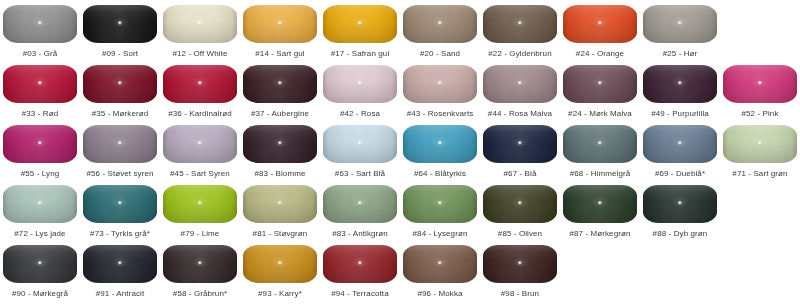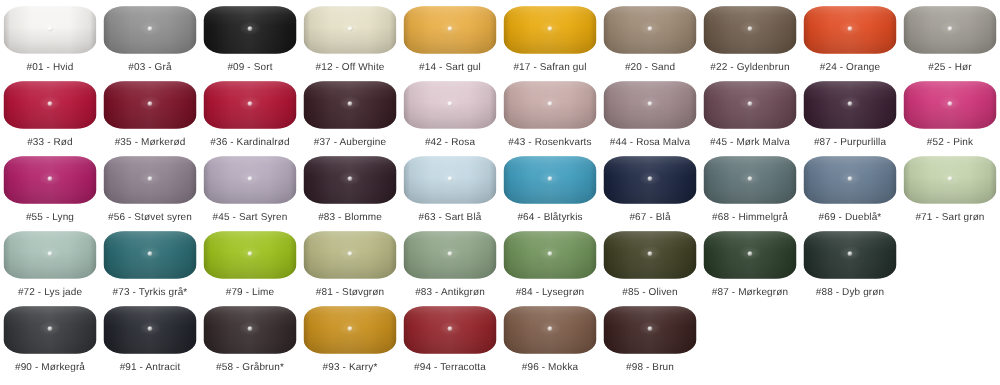--- a/index.html
+++ b/index.html
@@ -106,29 +106,20 @@
     white-space: nowrap;
     letter-spacing: 0.1px;
   }
 </style>
 </head>
 <body>
 
 <div id="swatch-grid">
     <div class="swatch-row">
       <div class="swatch-cell">
-        <div class="swatch-chip" style="background-color: rgb(246, 244, 241);">
-          <div class="shade-h"></div>
-          <div class="shade-v"></div>
-          <div class="wick-halo"></div>
-          <div class="wick"></div>
-        </div>
-        <div class="swatch-label">#01 - Hvid</div>
-      </div>
-      <div class="swatch-cell">
         <div class="swatch-chip" style="background-color: rgb(141, 141, 141);">
           <div class="shade-h"></div>
           <div class="shade-v"></div>
           <div class="wick-halo"></div>
           <div class="wick"></div>
         </div>
         <div class="swatch-label">#03 - Grå</div>
       </div>
       <div class="swatch-cell">
         <div class="swatch-chip" style="background-color: rgb(25, 24, 24);">
@@ -267,30 +258,30 @@
         </div>
         <div class="swatch-label">#44 - Rosa Malva</div>
       </div>
       <div class="swatch-cell">
         <div class="swatch-chip" style="background-color: rgb(107, 74, 85);">
           <div class="shade-h"></div>
           <div class="shade-v"></div>
           <div class="wick-halo"></div>
           <div class="wick"></div>
         </div>
-        <div class="swatch-label">#45 - Mørk Malva</div>
+        <div class="swatch-label">#24 - Mørk Malva</div>
       </div>
       <div class="swatch-cell">
         <div class="swatch-chip" style="background-color: rgb(60, 34, 52);">
           <div class="shade-h"></div>
           <div class="shade-v"></div>
           <div class="wick-halo"></div>
           <div class="wick"></div>
         </div>
-        <div class="swatch-label">#87 - Purpurlilla</div>
+        <div class="swatch-label">#49 - Purpurlilla</div>
       </div>
       <div class="swatch-cell">
         <div class="swatch-chip" style="background-color: rgb(207, 53, 121);">
           <div class="shade-h"></div>
           <div class="shade-v"></div>
           <div class="wick-halo"></div>
           <div class="wick"></div>
         </div>
         <div class="swatch-label">#52 - Pink</div>
       </div>

